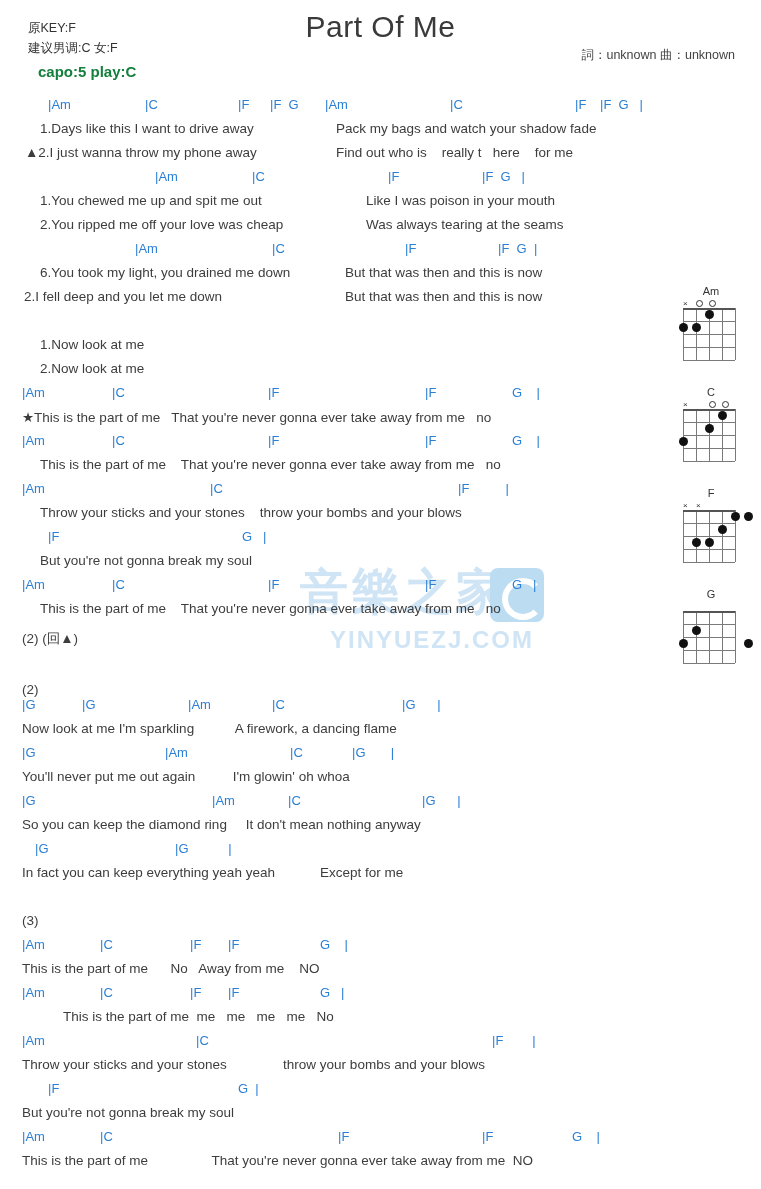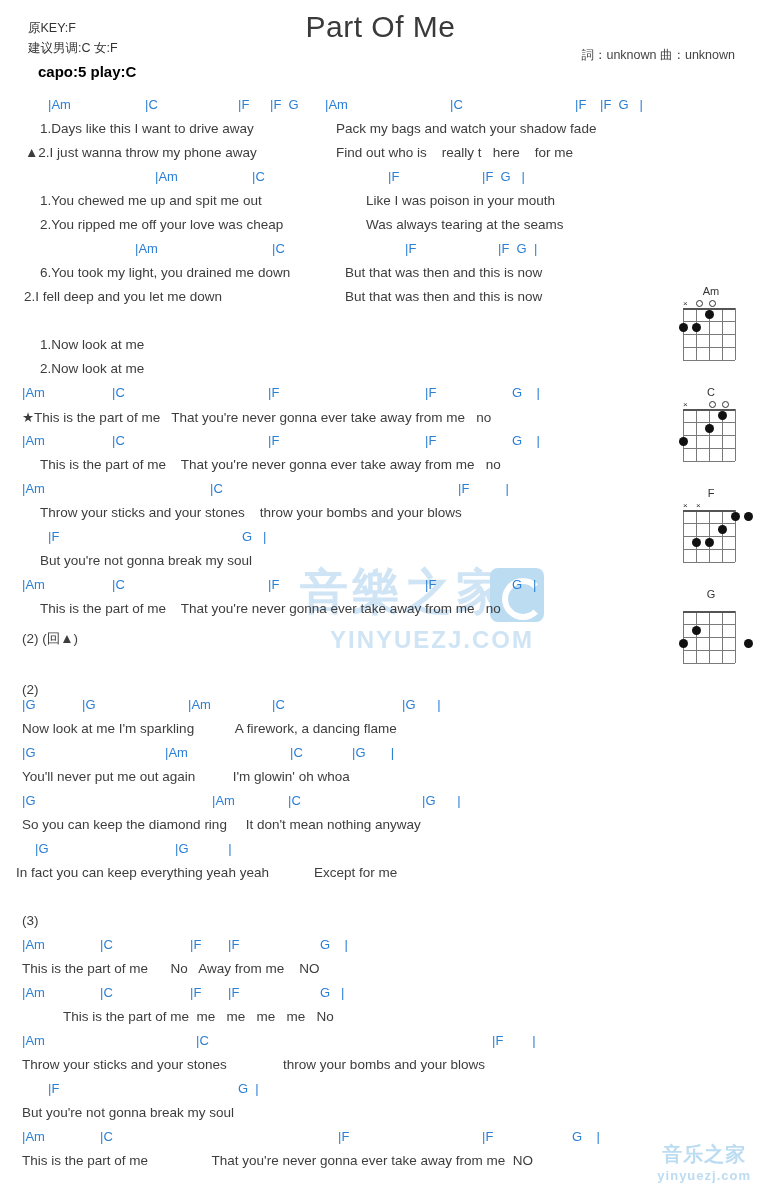--- a/index.html
+++ b/index.html
@@ -11,21 +11,21 @@
     background: #ffffff;
     font-family: "Liberation Sans", sans-serif;
     color: #333333;
     overflow: hidden;
   }
   .page { position: relative; width: 761px; height: 1189px; }
 
   
   .hdr-left { position: absolute; left: 28px; top: 18px; font-size: 12.5px; line-height: 20px; color: #333; }
   .hdr-left .l2 { margin-top: 0px; }
-  .capo { position: absolute; left: 38px; top: 63px; font-size: 15px; font-weight: bold; color: #000000; }
+  .capo { position: absolute; left: 38px; top: 63px; font-size: 15px; font-weight: bold; color: #15803d; }
   .title {
     position: absolute; left: 0; right: 0; top: 10px;
     text-align: center; font-size: 30px; color: #3a3a3a; font-weight: normal;
     letter-spacing: 0.5px;
   }
   .hdr-right { position: absolute; right: 26px; top: 44px; text-align: right; font-size: 12.5px; line-height: 22px; color: #444; }
   .line { position: absolute; white-space: pre; }
   .chord { color: #2b7fd4; font-size: 13px; }
   .lyric { color: #3d3d3d; font-size: 13.5px; }
 
@@ -64,24 +64,20 @@
   <div class="capo">capo:5 play:C</div>
   <div class="title">Part Of Me</div>
   <div class="hdr-right">
     <div>詞：unknown  曲：unknown</div>
   </div>
 
   <div class="wm-center">
     <div class="wm-logo"></div>
     <div class="wm-text-big">音樂之家</div>
     <div class="wm-text-small">YINYUEZJ.COM</div>
-  </div>
-  <div class="wm-br">
-    <div class="t1">音乐之家</div>
-    <div class="t2">yinyuezj.com</div>
   </div>
 
   <div id="song-body">
       <div class="line chord" style="left: 48px; top: 97px;">|Am</div>
       <div class="line chord" style="left: 145px; top: 97px;">|C</div>
       <div class="line chord" style="left: 238px; top: 97px;">|F</div>
       <div class="line chord" style="left: 270px; top: 97px;">|F  G</div>
       <div class="line chord" style="left: 325px; top: 97px;">|Am</div>
       <div class="line chord" style="left: 450px; top: 97px;">|C</div>
       <div class="line chord" style="left: 575px; top: 97px;">|F</div>
@@ -146,21 +142,21 @@
       <div class="line chord" style="left: 290px; top: 745px;">|C</div>
       <div class="line chord" style="left: 352px; top: 745px;">|G       |</div>
       <div class="line lyric" style="left: 22px; top: 769px;">You'll never put me out again          I'm glowin' oh whoa</div>
       <div class="line chord" style="left: 22px; top: 793px;">|G</div>
       <div class="line chord" style="left: 212px; top: 793px;">|Am</div>
       <div class="line chord" style="left: 288px; top: 793px;">|C</div>
       <div class="line chord" style="left: 422px; top: 793px;">|G      |</div>
       <div class="line lyric" style="left: 22px; top: 817px;">So you can keep the diamond ring     It don't mean nothing anyway</div>
       <div class="line chord" style="left: 35px; top: 841px;">|G</div>
       <div class="line chord" style="left: 175px; top: 841px;">|G           |</div>
-      <div class="line lyric" style="left: 16px; top: 865px;">In fact you can keep everything yeah yeah            Except for me</div>
+      <div class="line lyric" style="left: 22px; top: 865px;">In fact you can keep everything yeah yeah            Except for me</div>
       <div class="line lyric" style="left: 22px; top: 913px;">(3)</div>
       <div class="line chord" style="left: 22px; top: 937px;">|Am</div>
       <div class="line chord" style="left: 100px; top: 937px;">|C</div>
       <div class="line chord" style="left: 190px; top: 937px;">|F</div>
       <div class="line chord" style="left: 228px; top: 937px;">|F</div>
       <div class="line chord" style="left: 320px; top: 937px;">G    |</div>
       <div class="line lyric" style="left: 22px; top: 961px;">This is the part of me      No   Away from me    NO</div>
       <div class="line chord" style="left: 22px; top: 985px;">|Am</div>
       <div class="line chord" style="left: 100px; top: 985px;">|C</div>
       <div class="line chord" style="left: 190px; top: 985px;">|F</div>

